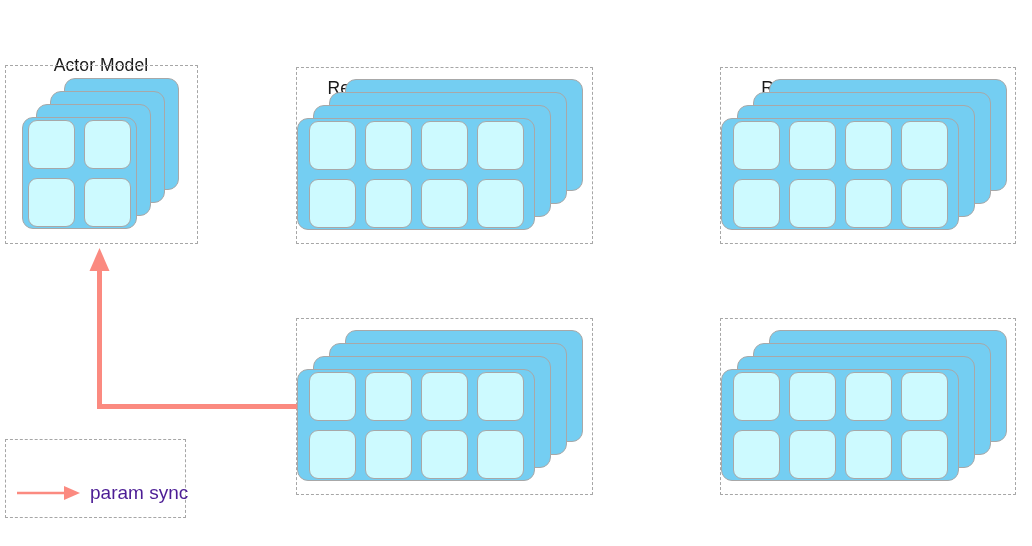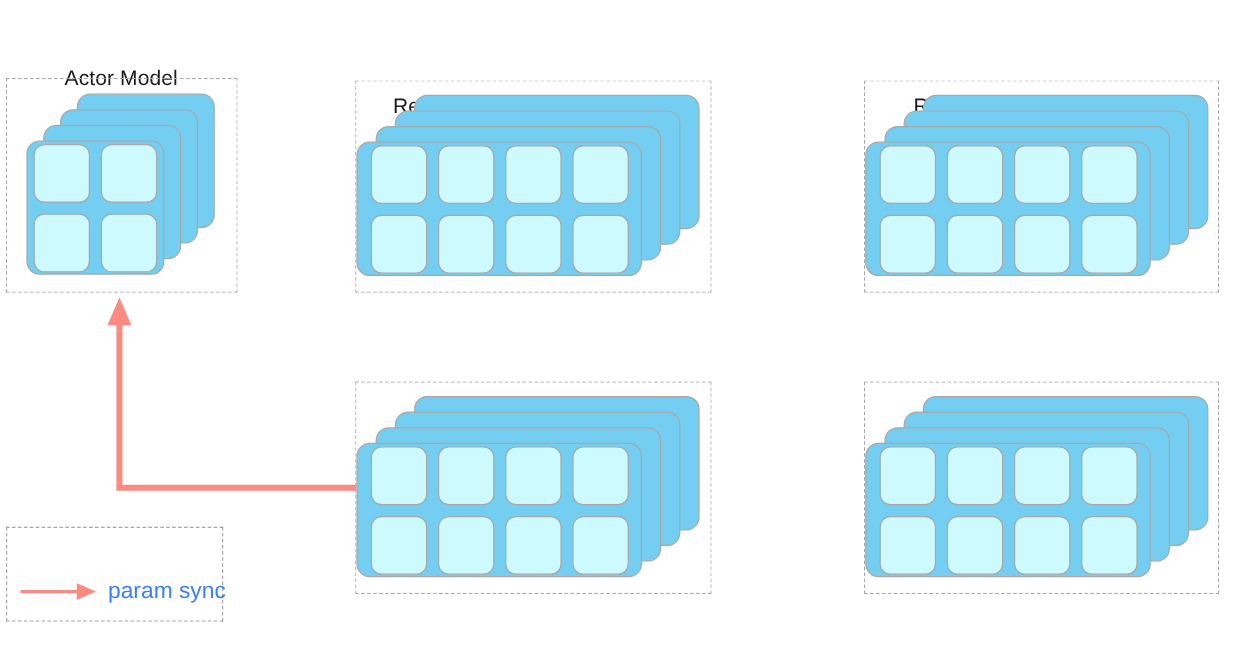--- a/index.html
+++ b/index.html
@@ -99,21 +99,21 @@
     left: 10px;
     top: 42px;
     display: flex;
     align-items: center;
     gap: 8px;
   }
   .legend-arrow-svg {
     display: block;
   }
   .legend-text {
-    color: #3b82f6;
+    color: #4c1d95;
     font-size: 19px;
     line-height: 22px;
     white-space: pre;
   }
 </style>
 </head>
 <body>
 
 <div id="canvas">
 

